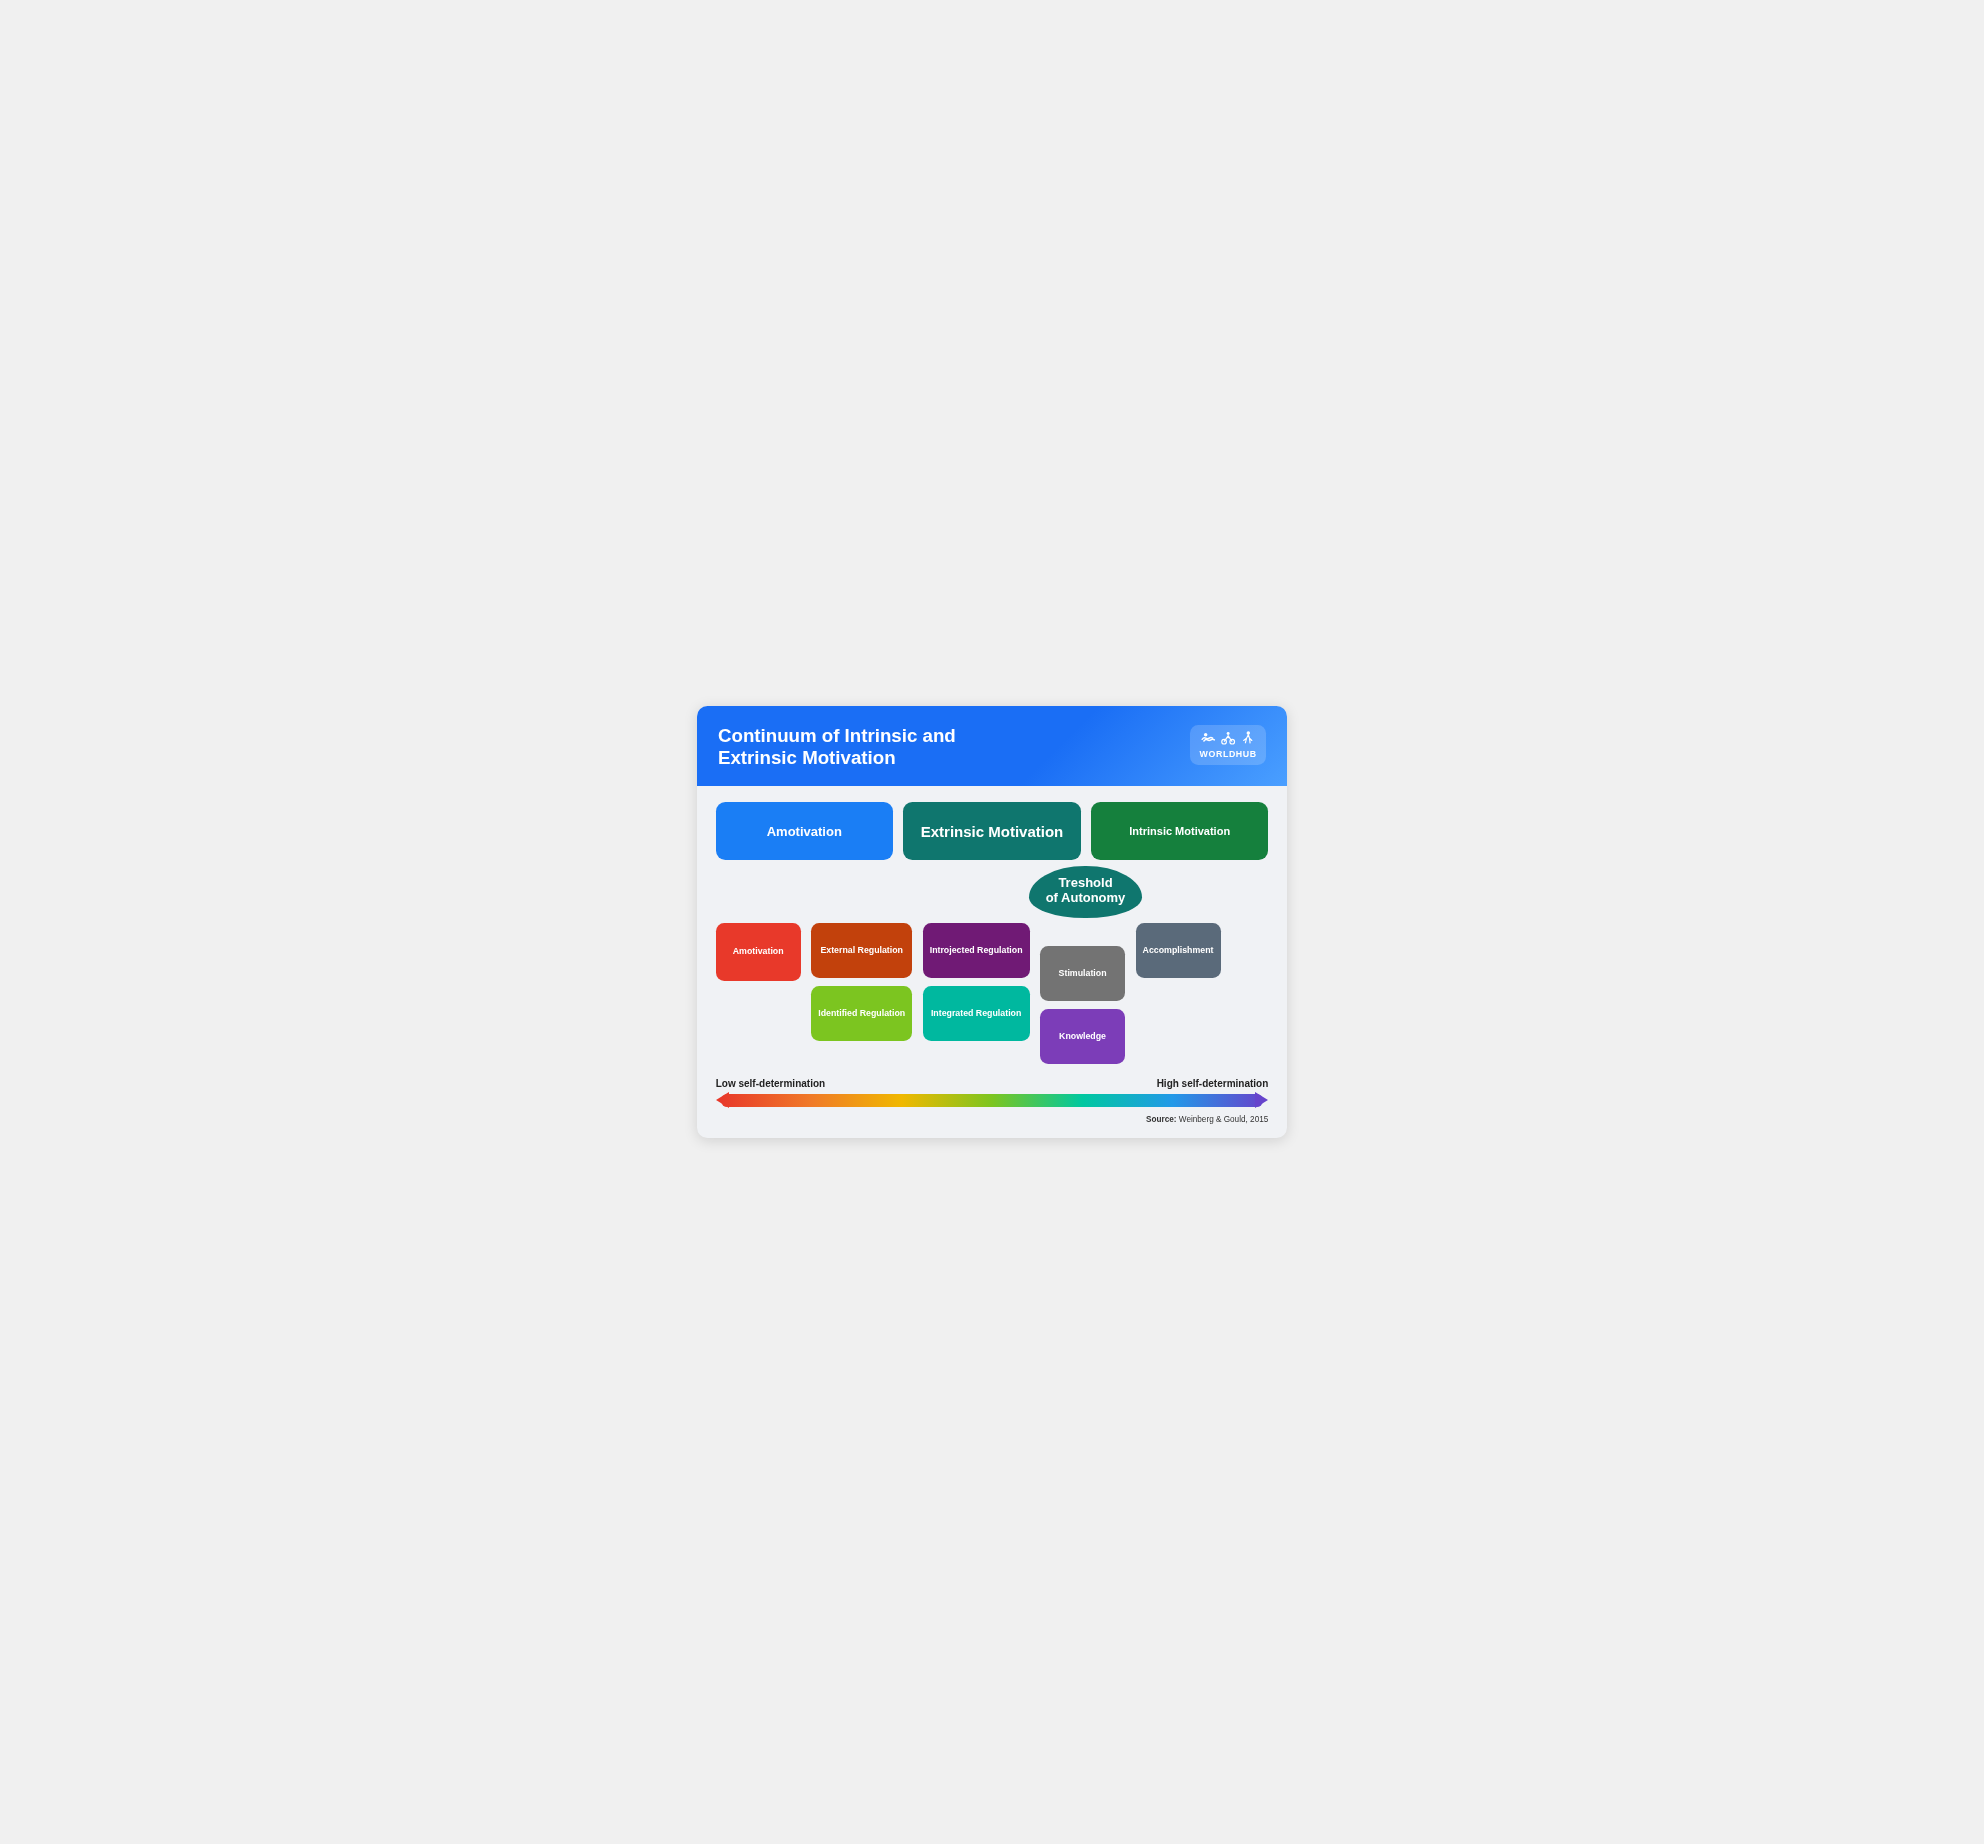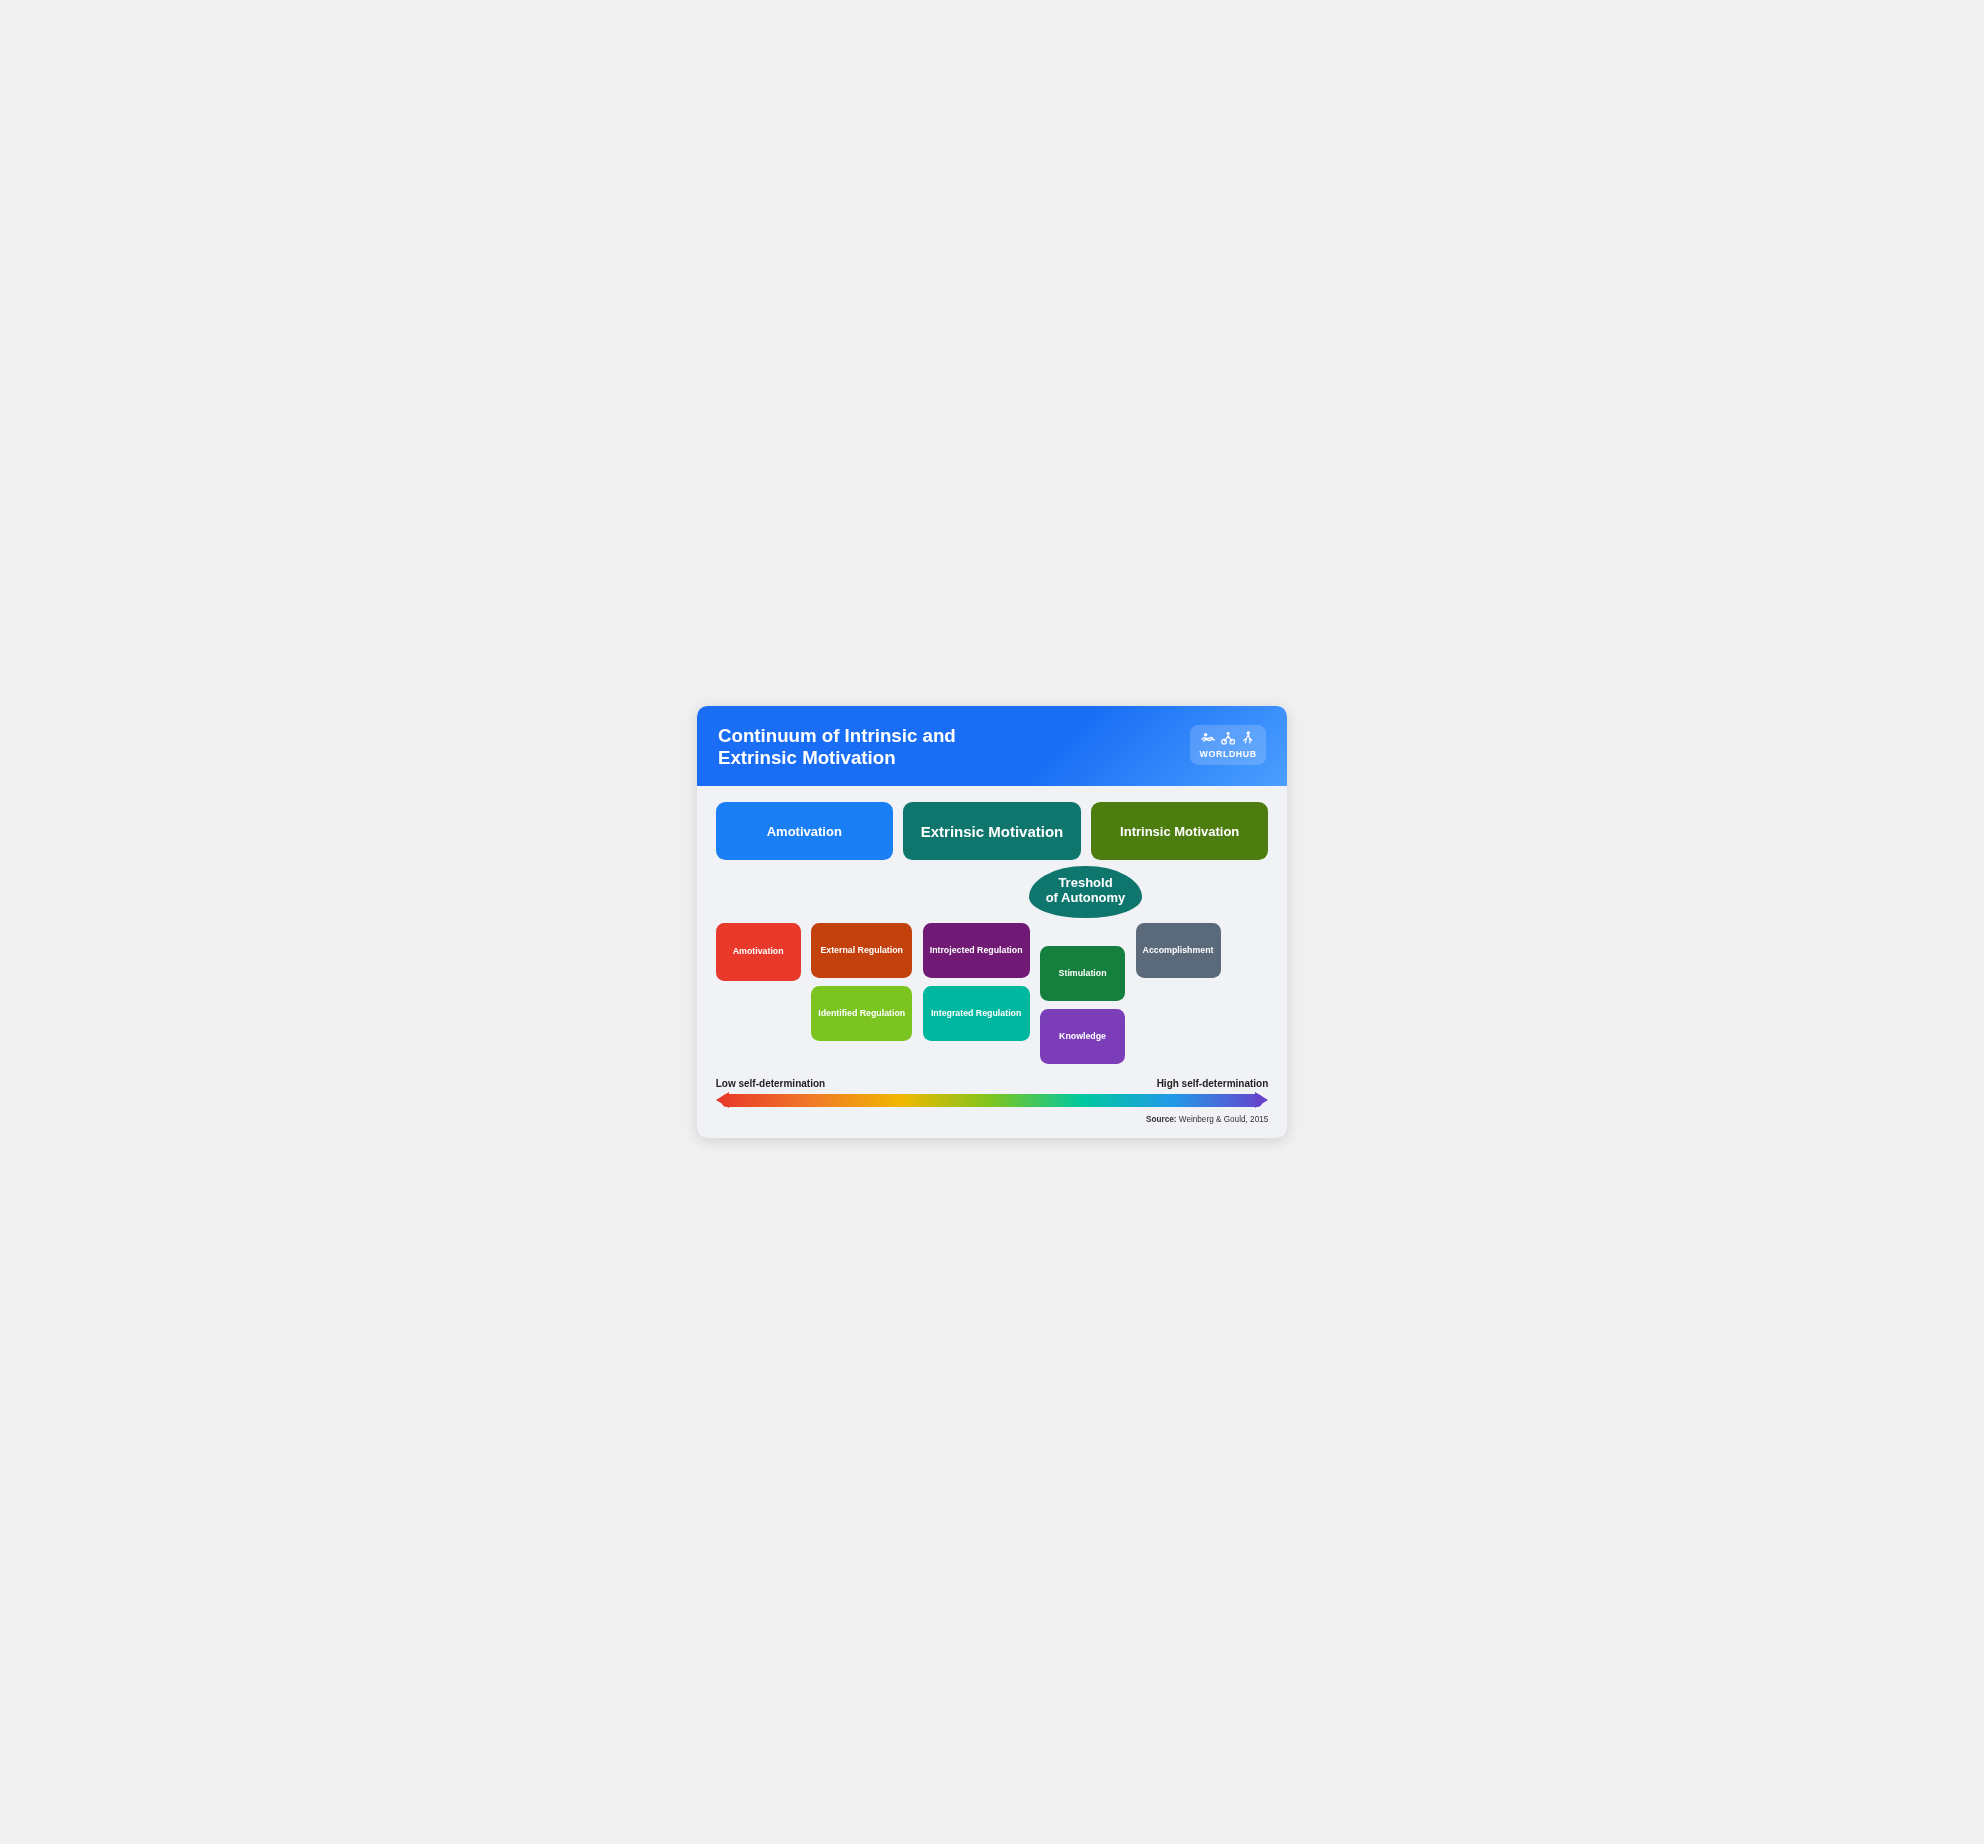--- a/index.html
+++ b/index.html
@@ -92,22 +92,22 @@
       background: #1a7ef5;
       font-size: 13px;
     }
 
     .top-box.extrinsic-top {
       background: #0f766e;
       font-size: 15px;
     }
 
     .top-box.intrinsic-top {
-      background: #4d7c0f;
-      font-size: 13px;
+      background: #15803d;
+      font-size: 11px;
     }
 
     
     .threshold-row {
       display: flex;
       justify-content: center;
       margin-bottom: 4.7px;
       padding-left: 187px;
     }
 
@@ -150,21 +150,21 @@
       align-items: center;
       justify-content: center;
       line-height: 1.3;
     }
 
     .box-amotivation { background: #e8392a; min-width: 85px; min-height: 58px; font-size: 8.8px; }
     .box-external { background: #c2410c; min-width: 85px; min-height: 55px; }
     .box-introjected { background: #701a75; min-width: 85px; min-height: 55px; text-align: right; }
     .box-identified { background: #7cc520; min-width: 85px; min-height: 55px; }
     .box-integrated { background: #00b89f; min-width: 85px; min-height: 55px; }
-    .box-stimulation { background: #15803d; min-width: 85px; min-height: 55px; margin-top: 23px; }
+    .box-stimulation { background: #737373; min-width: 85px; min-height: 55px; margin-top: 23px; }
     .box-accomplishment { background: #5a6a7a; min-width: 85px; min-height: 55px; }
     .box-knowledge { background: #7c3db8; min-width: 85px; min-height: 55px; }
 
     
     .bar-area {
       margin-bottom: 8.2px;
     }
 
     .bar-labels {
       display: flex;

